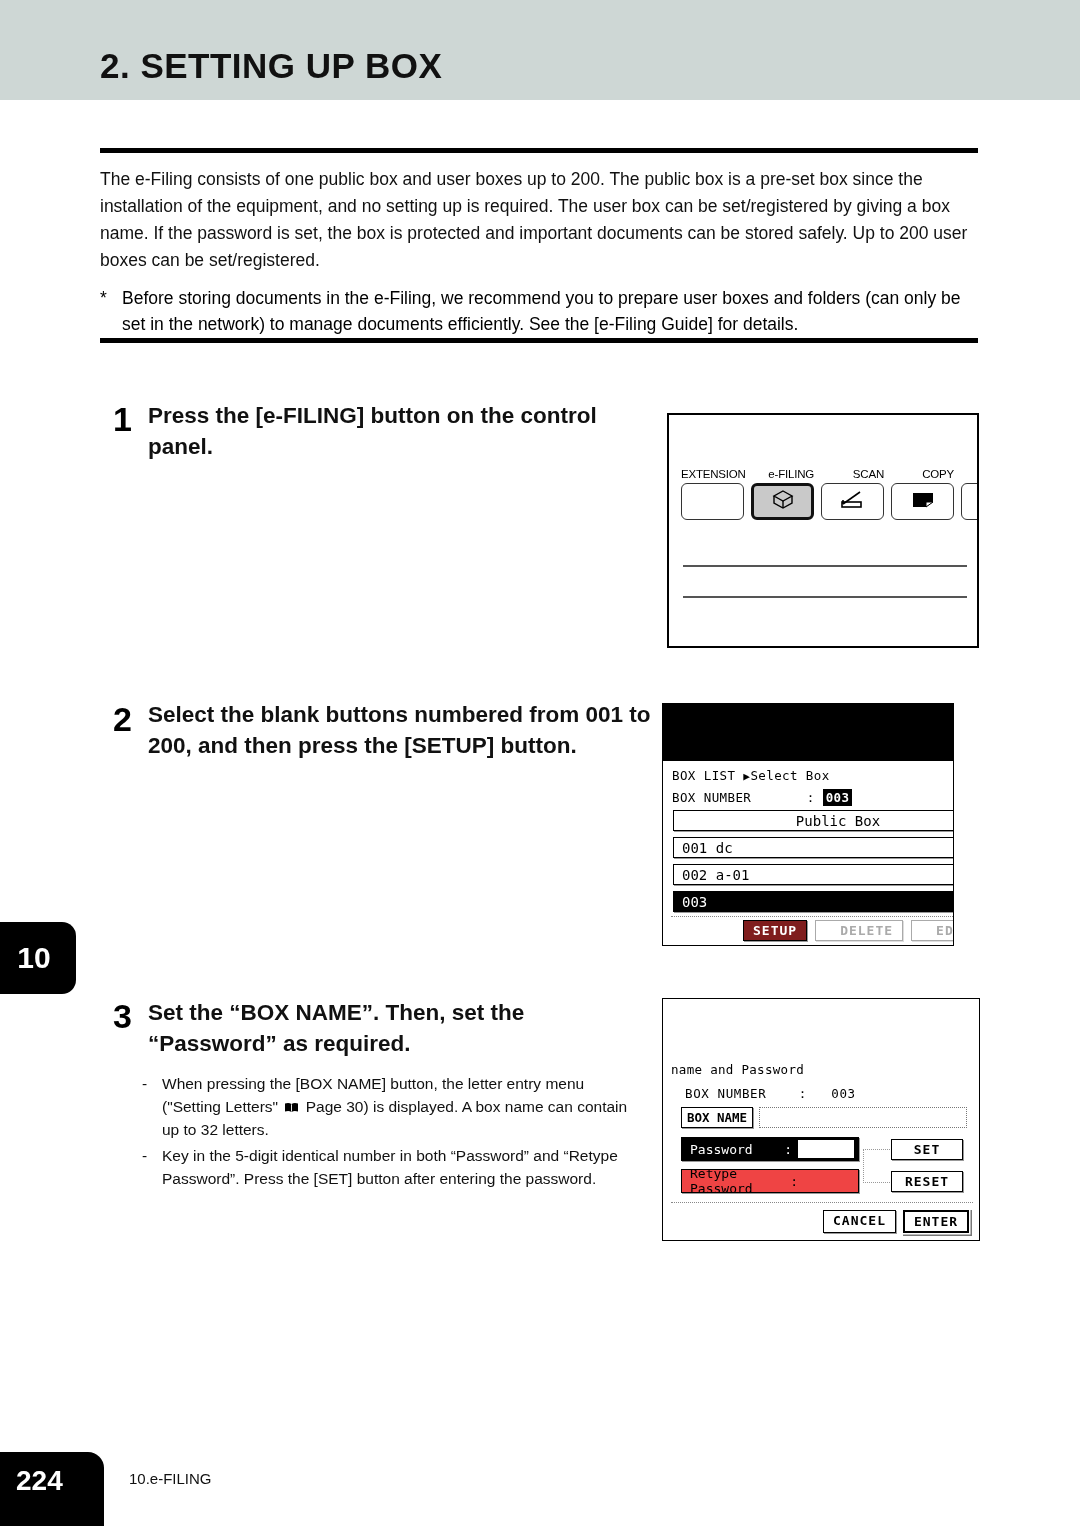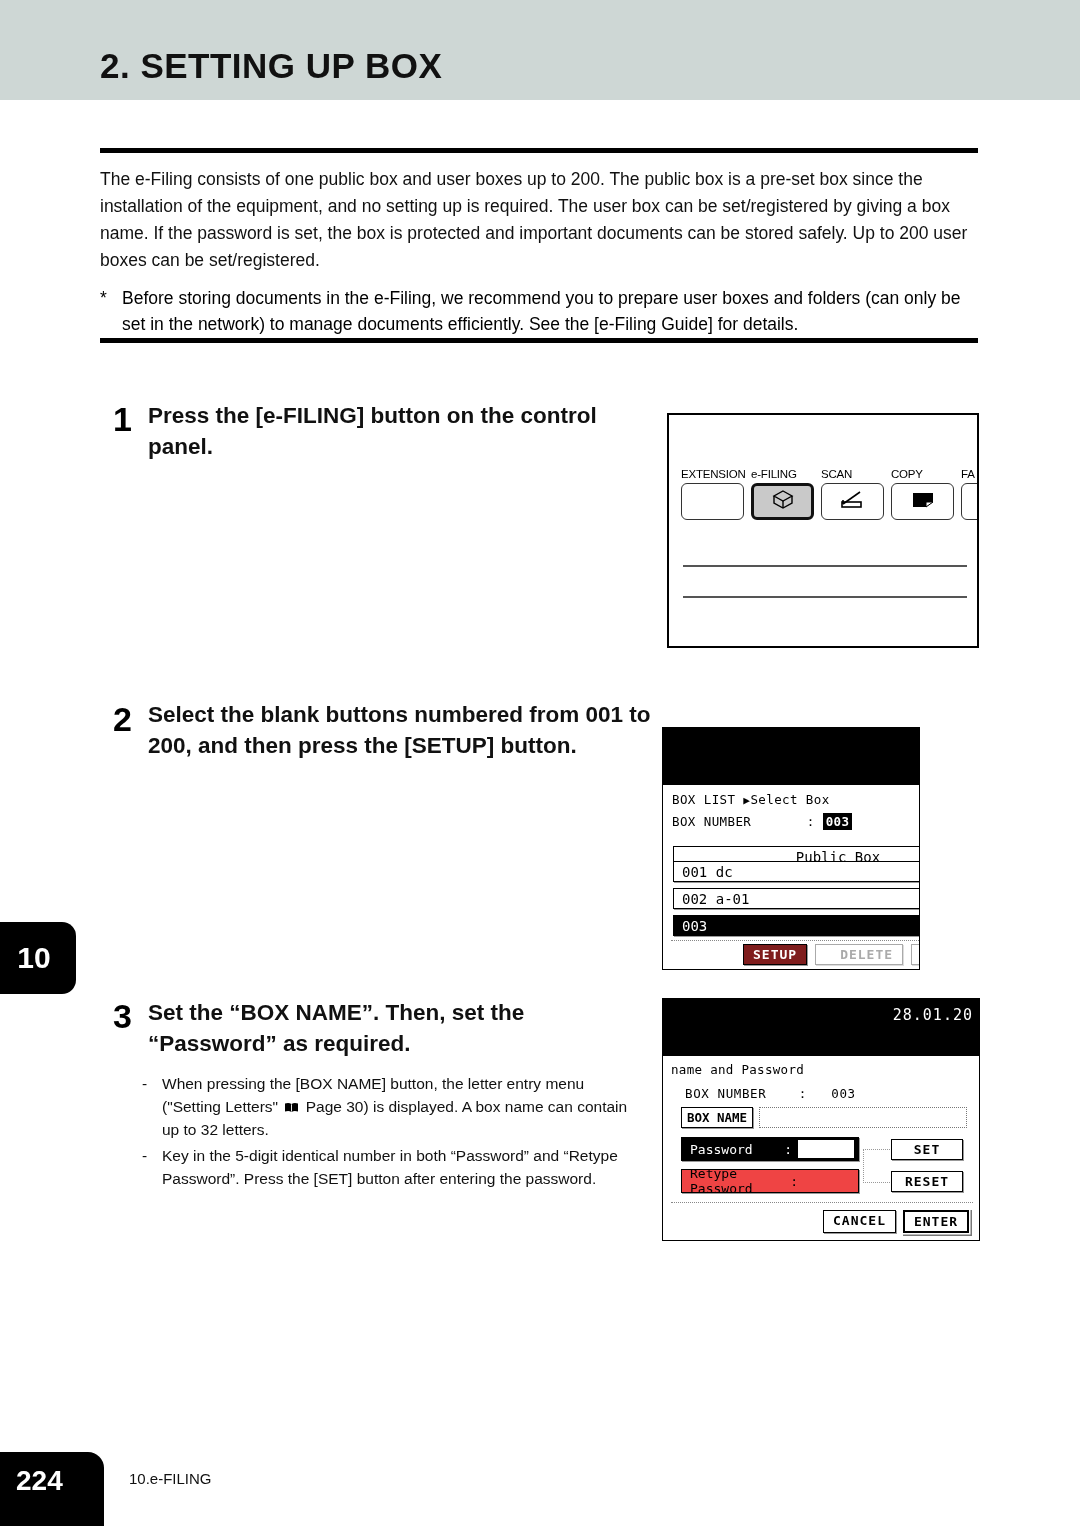--- a/index.html
+++ b/index.html
@@ -120,21 +120,21 @@
   }
   .panel-btn-row {
     position: absolute;
     left: 12px; top: 53px;
     display: flex;
     gap: 7px;
   }
   .panel-btn-cell { width: 63px; }
   .panel-btn-label {
     font-size: 11.5px;
-    text-align: left;
+    text-align: right;
     margin-bottom: 3px;
     white-space: nowrap;
     letter-spacing: -0.2px;
   }
   .panel-btn {
     height: 37px;
     border: 1.5px solid #333;
     border-radius: 6px;
     background: #fff;
     display: flex;
@@ -173,21 +173,21 @@
   }
   .lcd-date {
     position: absolute;
     right: 6px; top: 7px;
     font-size: 15px;
     letter-spacing: 1px;
     color: #fff;
   }
 
   
-  #lcd-boxlist { left: 662px; top: 703px; width: 258px; height: 243px; margin-top: 24px; }
+  #lcd-boxlist { left: 662px; top: 703px; width: 292px; height: 243px; }
   .bl-line1 {
     position: absolute; left: 9px; top: 64px;
     font-size: 12.5px; letter-spacing: 0.4px;
   }
   .bl-arrow { font-size: 11px; }
   .bl-line2 {
     position: absolute; left: 9px; top: 86px;
     font-size: 12.5px; letter-spacing: 0.4px;
   }
   .bl-num-inv {
@@ -202,21 +202,21 @@
     box-sizing: border-box;
     font-size: 14px;
     display: flex;
     align-items: center;
     padding-left: 8px;
     background: #fff;
     box-shadow: 1px 1px 0 #999;
   }
   .bl-item.selected { background: #000; color: #fff; border-color: #000; }
   .bl-item.centered { justify-content: center; padding-left: 0; }
-  #bl-item-0 { top: 118px; padding-left: 34px; }
+  #bl-item-0 { top: 106px; padding-left: 34px; }
   #bl-item-1 { top: 133px; }
   #bl-item-2 { top: 160px; }
   #bl-item-3 { top: 187px; }
   .bl-sep {
     position: absolute;
     left: 8px; top: 212px; width: 300px;
     border-top: 1px dotted #888;
   }
   .bl-btn-row {
     position: absolute; left: 80px; top: 216px;
@@ -480,23 +480,20 @@
             <path d="M7.5,2.3 V9.6" stroke="#fff" stroke-width="0.9"></path>
           </svg></span><span> Page 30) is displayed. A box name can contain up to 32 letters.</span></span>
   </div>
   <div class="bullet">
     <span class="bullet-dash">-</span>
     <span class="bullet-text">Key in the 5-digit identical number in both “Password” and “Retype Password”. Press the [SET] button after entering the password.</span>
   </div>
 </div>
 
 <div class="lcd" id="lcd-password">
-  <div class="lcd-topbar">
-    <span class="lcd-date">28.01.20</span>
-  </div>
 
   <div class="pw-title">name and Password</div>
 
   <div class="pw-boxnum">
     <span>BOX NUMBER</span>
     &nbsp;&nbsp;
     <span>:</span>
     &nbsp;
     <span>003</span>
   </div>

